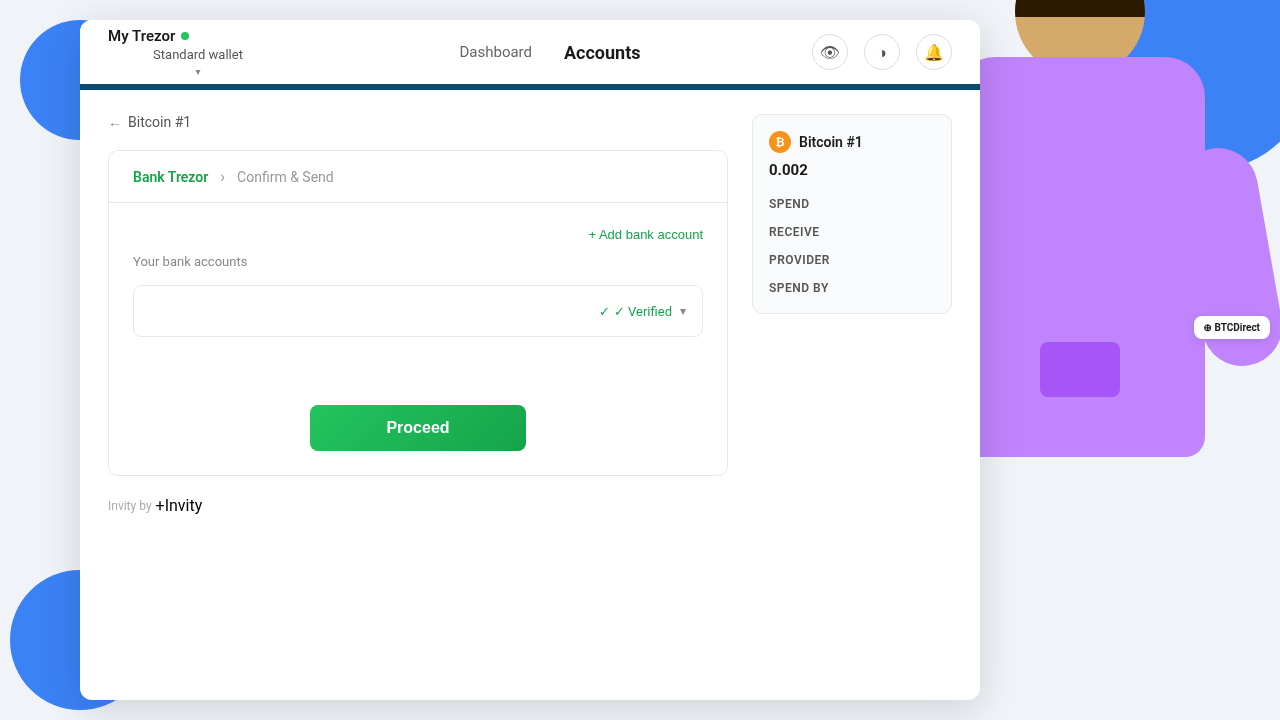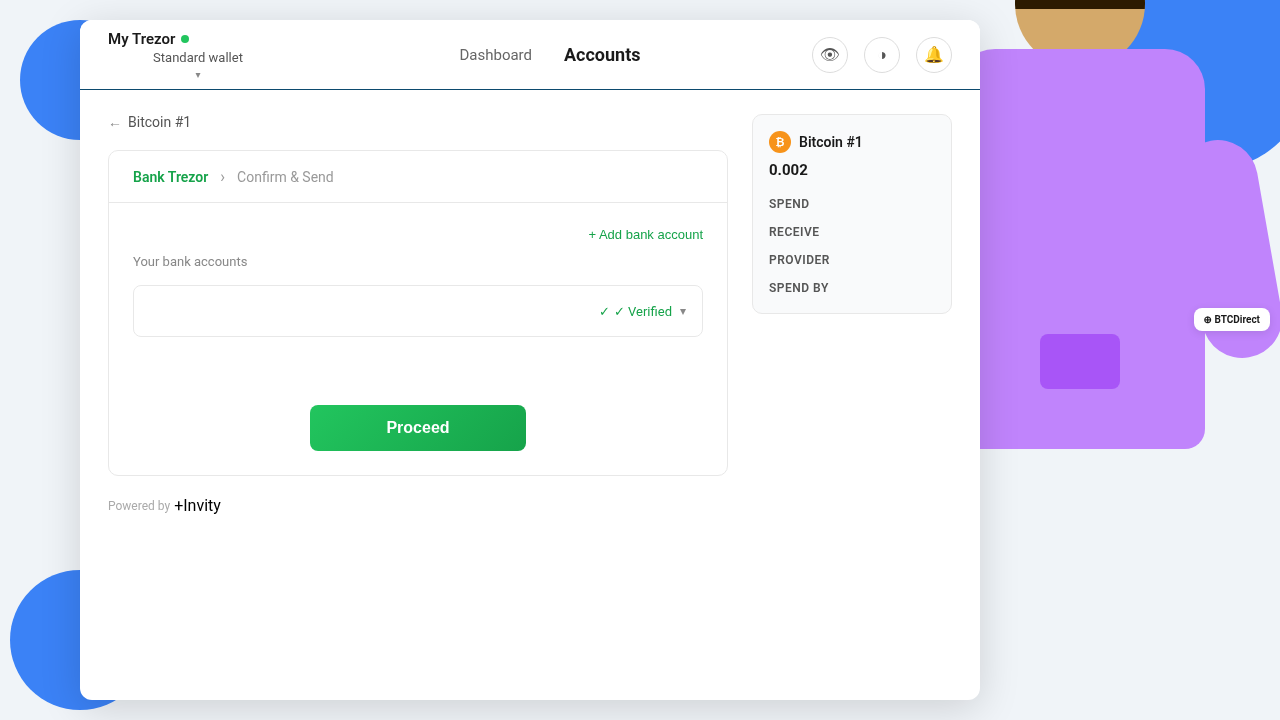--- a/index.html
+++ b/index.html
@@ -51,21 +51,21 @@
       z-index: 10;
       overflow: hidden;
     }
 
     
     .header {
       display: flex;
       align-items: center;
       padding: 0 28px;
       height: 70px;
-      border-bottom: 1px solid #0c4a6e;
+      border-bottom: 6px solid #0c4a6e;
       background: #fff;
     }
 
     .header-brand {
       display: flex;
       flex-direction: column;
       min-width: 180px;
     }
 
     .brand-name {
@@ -352,21 +352,21 @@
       color: #555;
       letter-spacing: 0.5px;
       cursor: pointer;
       padding: 2px 0;
     }
 
     
     .person-area {
       position: absolute;
       right: 0;
-      top: 8px;
+      top: 16px;
       width: 420px;
       height: 531px;
       z-index: 5;
       background: linear-gradient(to left, rgba(240,244,248,0) 0%, rgba(240,244,248,0) 100%);
       pointer-events: none;
     }
 
     .person-body {
       position: absolute;
       bottom: 0;
@@ -543,21 +543,21 @@
           <div class="spacer-area"></div>
 
           <button class="proceed-btn">
             <span>Proceed</span>
           </button>
 
         </div>
       </div>
 
       <div class="powered-by">
-        <span>Powered by</span>
+        <span>Invity by</span>
         <span class="invity-logo">+Invity</span>
       </div>
 
     </div>
 
     <div class="right-panel">
       <div class="bitcoin-card">
 
         <div class="bitcoin-header">
           <div class="bitcoin-icon">₿</div>

